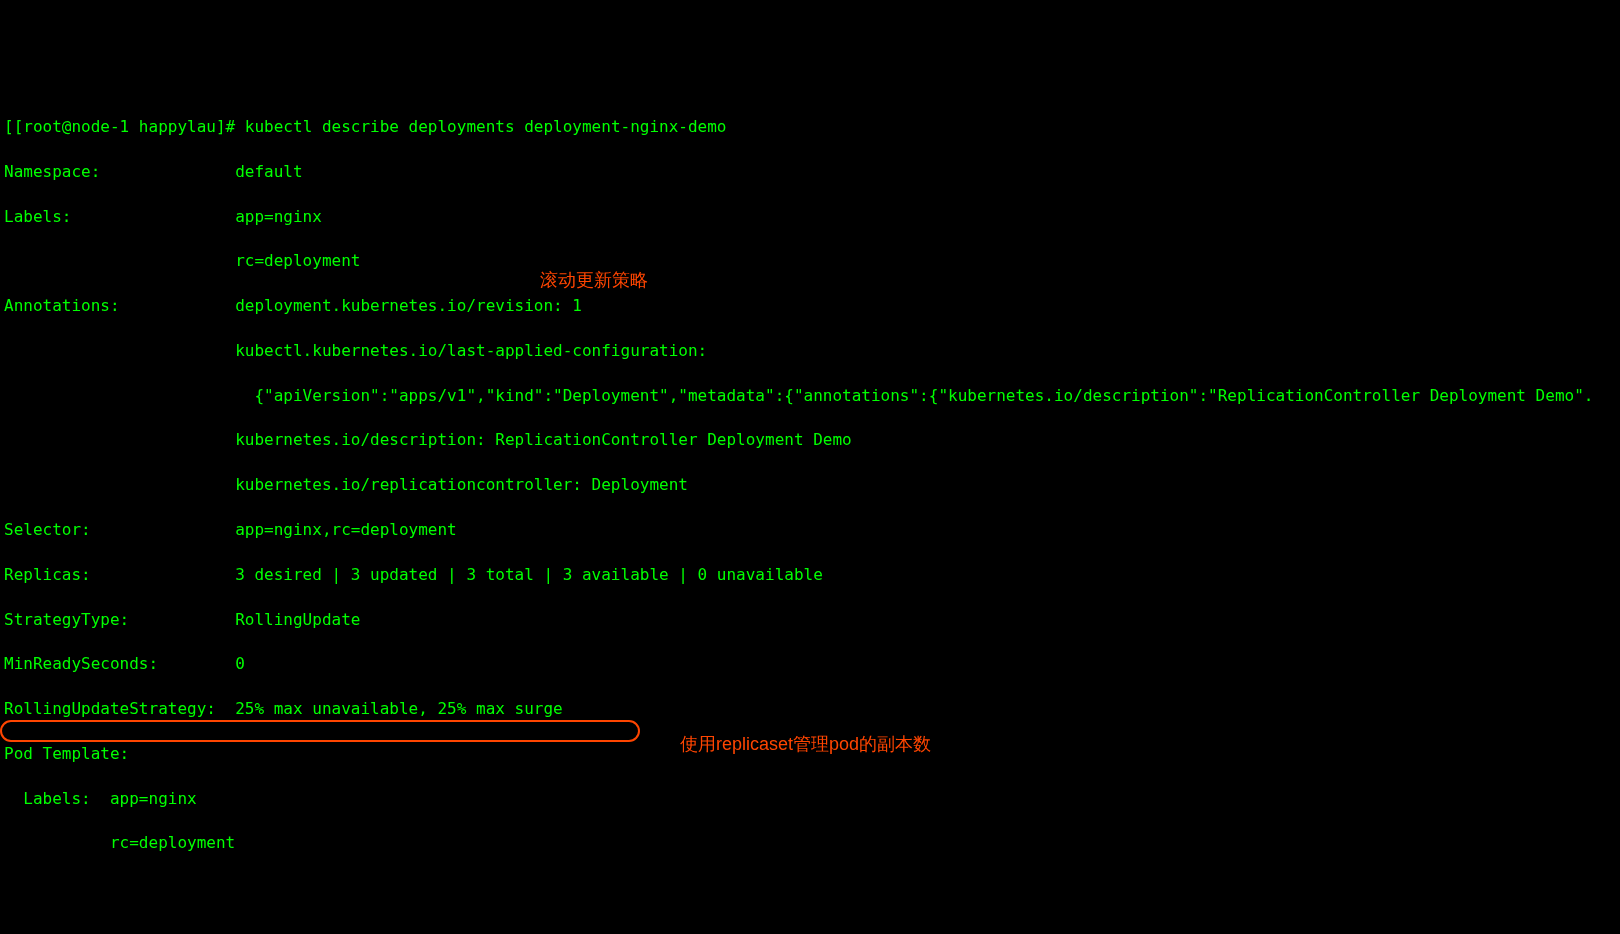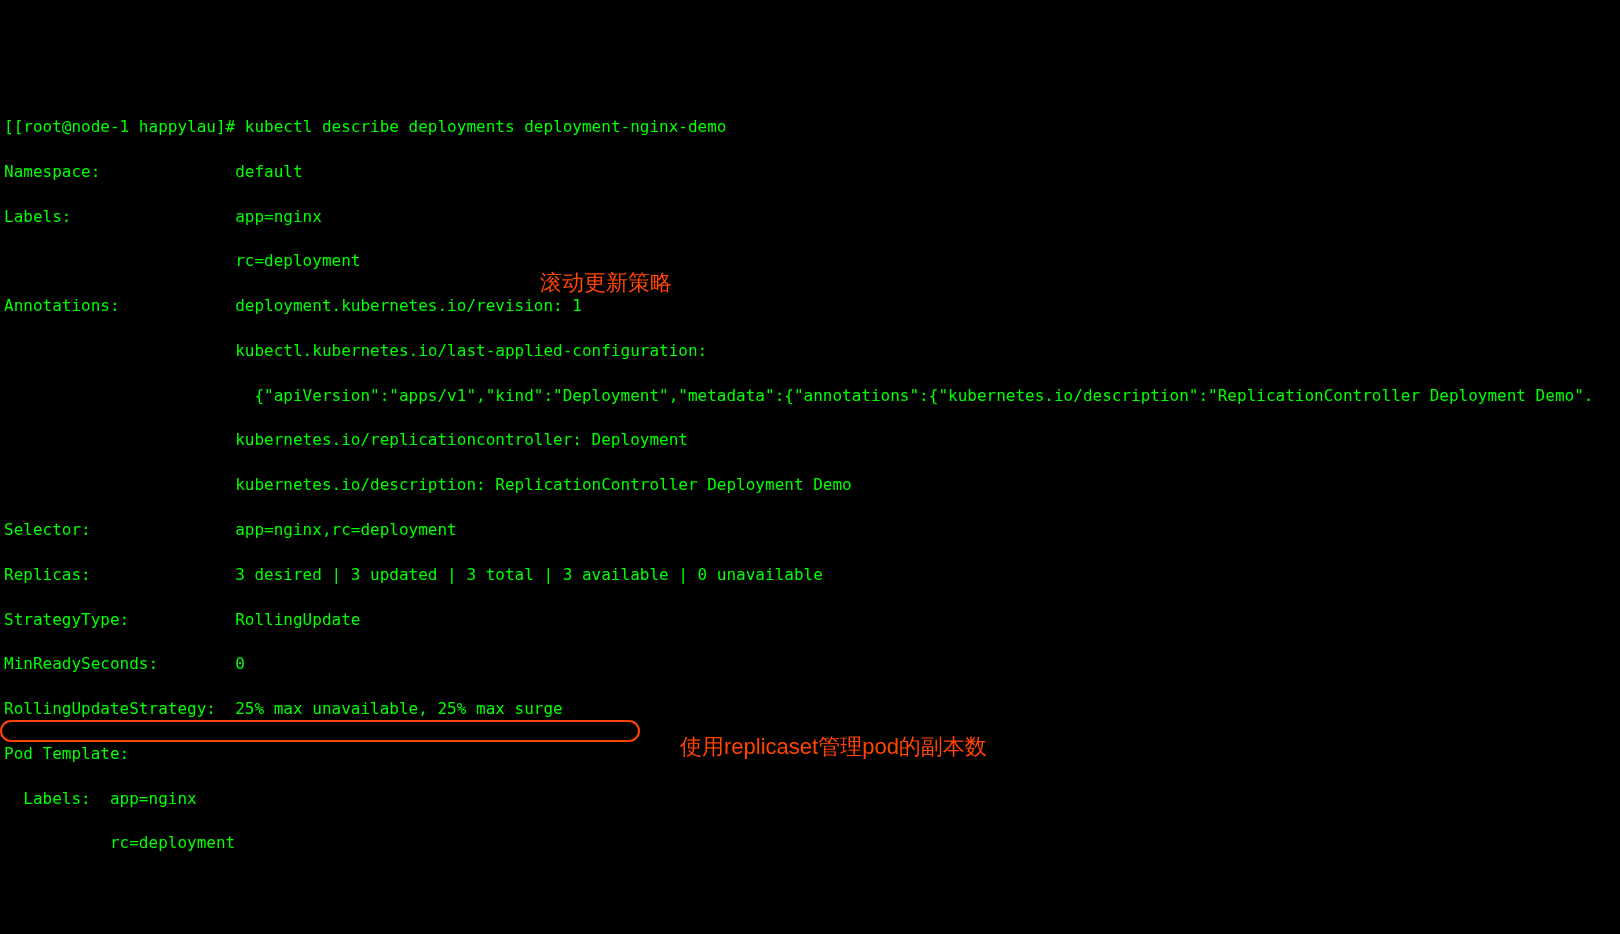--- a/index.html
+++ b/index.html
@@ -19,21 +19,21 @@
     }
     .terminal {
       position: relative;
     }
     .line {
       white-space: pre;
     }
     .annotation-red {
       color: #ff4500;
       font-family: sans-serif;
-      font-size: 22px;
+      font-size: 18px;
       position: absolute;
       white-space: nowrap;
     }
     .annotation1 {
       top: 268px;
       left: 540px;
     }
     .annotation2 {
       top: 732px;
       left: 680px;
@@ -55,22 +55,22 @@
 
 
 <div class="terminal">
 <div class="line"><span>[[root@node-1 happylau]# </span><span>kubectl describe deployments deployment-nginx-demo</span></div>
 <div class="line"><span>Namespace:              </span><span>default</span></div>
 <div class="line"><span>Labels:                 </span><span>app=nginx</span></div>
 <div class="line">                        rc=deployment</div>
 <div class="line"><span>Annotations:            </span><span>deployment.kubernetes.io/revision: 1</span></div>
 <div class="line">                        kubectl.kubernetes.io/last-applied-configuration:</div>
 <div class="line">                          {"apiVersion":"apps/v1","kind":"Deployment","metadata":{"annotations":{"kubernetes.io/description":"ReplicationController Deployment Demo".</div>
+<div class="line">                        kubernetes.io/description: ReplicationController Deployment Demo</div>
 <div class="line">                        kubernetes.io/replicationcontroller: Deployment</div>
-<div class="line">                        kubernetes.io/description: ReplicationController Deployment Demo</div>
 <div class="line"><span>Selector:               </span><span>app=nginx,rc=deployment</span></div>
 <div class="line"><span>Replicas:               </span><span>3 desired | 3 updated | 3 total | 3 available | 0 unavailable</span></div>
 <div class="line"><span>StrategyType:           </span><span>RollingUpdate</span></div>
 <div class="line"><span>MinReadySeconds:        </span><span>0</span></div>
 <div class="line"><span>RollingUpdateStrategy:  </span><span>25% max unavailable, 25% max surge</span></div>
 <div class="line">Pod Template:</div>
 <div class="line">  Labels:  app=nginx</div>
 <div class="line">           rc=deployment</div>
 
 

